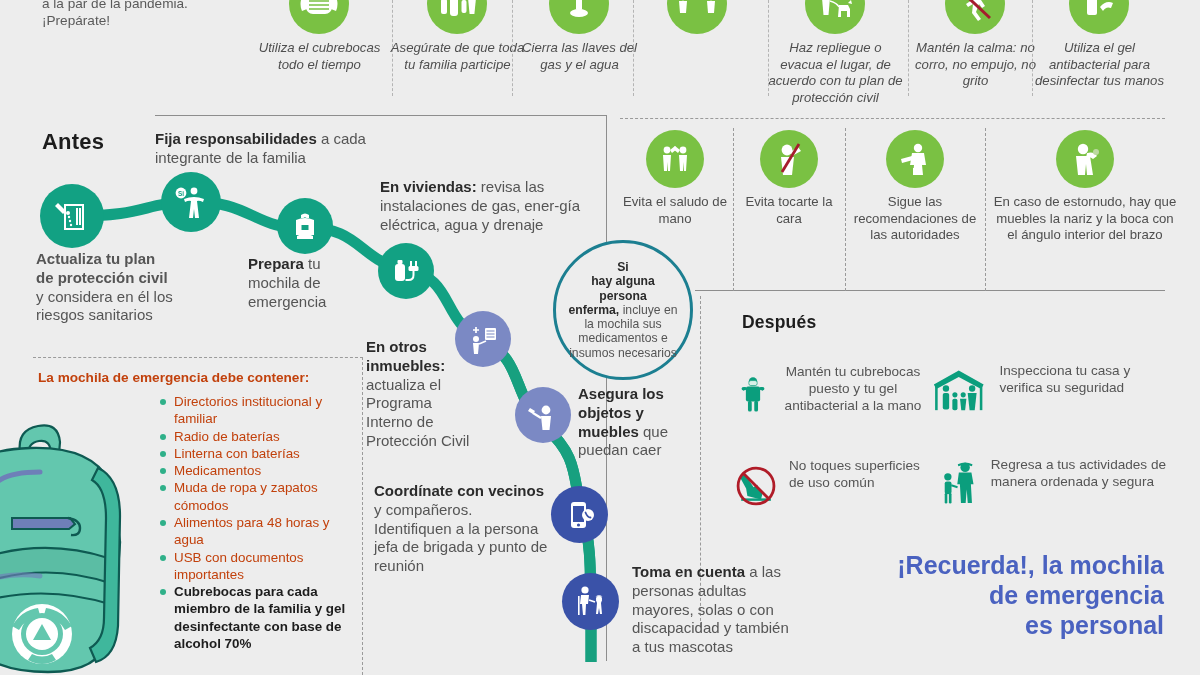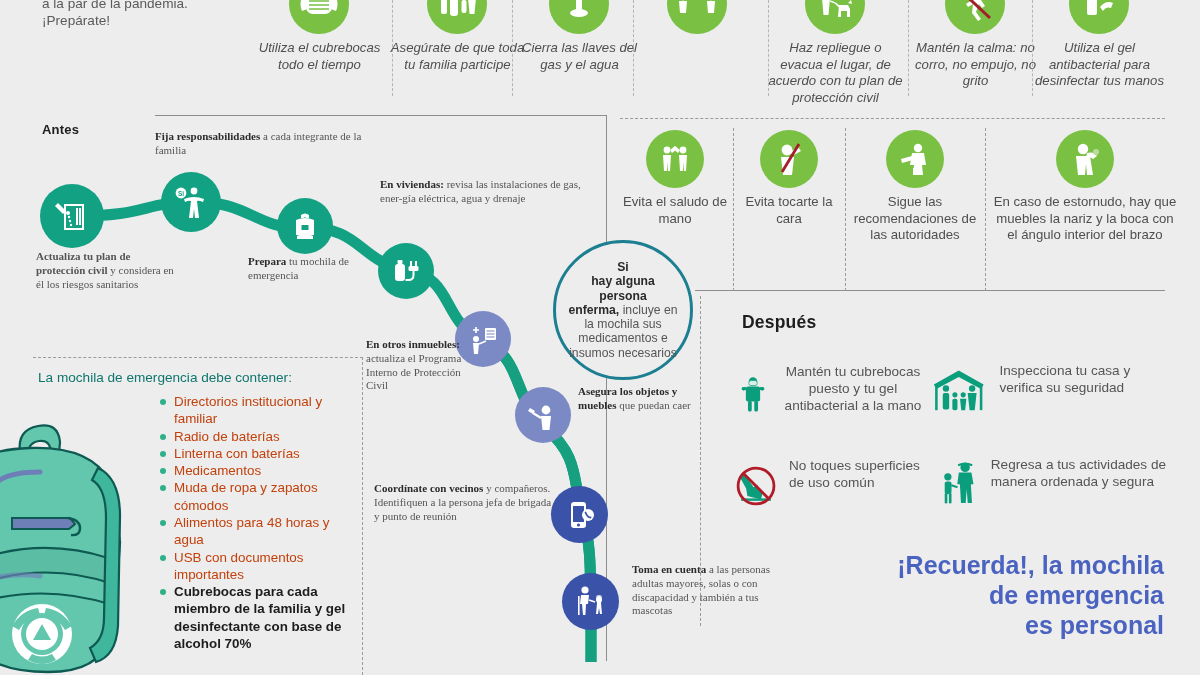--- a/index.html
+++ b/index.html
@@ -42,21 +42,21 @@
   .hline-dash  { position:absolute; border-top:1.6px dashed #9a9a9a; }
   .vline-solid { position:absolute; border-left:1.4px solid #8d8d8d; }
   .vline-dash  { position:absolute; border-left:1.6px dashed #9a9a9a; }
 
   
   #mochila-box {
     left:33px; top:357px; width:330px; height:318px;
     border-top:1.6px dashed #9b9b9b;
     border-right:1.6px dashed #9b9b9b;
   }
-  #mochila-title { left:38px; top:370px; width:300px; font-size:13.6px; font-weight:normal; color:#0f766e; }
+  #mochila-title { left:38px; top:370px; width:300px; font-size:13.6px; font-weight:bold; color:#c2410c; }
   #mochila-list { left:160px; top:393px; width:200px; font-size:13.4px; line-height:1.29; }
   #mochila-list li { list-style:none; position:relative; padding-left:14px; margin-bottom:0px; color:#c2410c; }
   #mochila-list li:before {
     content:""; position:absolute; left:0; top:6px;
     width:6px; height:6px; border-radius:50%; background:#2fb089;
   }
   #mochila-list li.strong { color:#1d1d1d; font-weight:bold; }
 
   
   #timeline { position:absolute; left:0; top:0; width:700px; height:675px; pointer-events:none; }
@@ -76,21 +76,21 @@
   
   .desp-item { position:absolute; display:flex; align-items:flex-start; }
   .desp-item .cap { font-size:13.6px; color:#555; line-height:1.25; }
 
   
   #recuerda {
     right:36px; top:550px; width:340px; text-align:right;
     font-size:25px; font-weight:bold; color:#4a62c0; line-height:1.2;
   }
   
-  .step-cap { position:absolute; font-size:11px; line-height:1.25; color:#555;font-family:Liberation Serif, serif; }
+  .step-cap { position:absolute; font-size:15px; line-height:1.25; color:#555; }
 </style>
 </head>
 <body>
 
 <div id="page">
 
   <div class="abs t" style="left:42px; top:-4px; width:230px; font-size:13.6px;">
     <div>a la par de la pandemia.</div>
     <div>¡Prepárate!</div>
   </div>
@@ -206,21 +206,21 @@
   <div class="hline-solid" style="left:155px; top:115px; width:452px;"></div>
   <div class="vline-solid" style="left:606px; top:115px; height:546px;"></div>
   <div class="hline-dash" style="left:620px; top:118px; width:545px;"></div>
   <div class="hline-solid" style="left:695px; top:290px; width:470px;"></div>
   <div class="vline-dash" style="left:700px; top:296px; height:330px;"></div>
 
   <div class="vline-dash" style="left:733px; top:128px; height:163px;"></div>
   <div class="vline-dash" style="left:845px; top:128px; height:163px;"></div>
   <div class="vline-dash" style="left:985px; top:128px; height:163px;"></div>
 
-  <div class="abs hdg" style="left:42px; top:122px; font-size:13px;">Antes</div>
+  <div class="abs hdg" style="left:42px; top:129px; font-size:22px;">Antes</div>
 
   <svg id="timeline">
     <path d="M72,216 C150,216 140,203 190,202 C250,200 255,230 305,228
              C360,226 360,262 406,270 C455,278 440,320 482,340
              C525,360 510,395 546,428 C580,458 572,480 583,516
              C592,548 590,580 591,606 L591,662" fill="none" stroke="#12a183" stroke-width="11"></path>
     <path d="M482,340 C525,360 510,395 546,428 C580,458 572,480 583,516
              C592,548 590,580 591,606 L591,662" fill="none" stroke="#17a07f" stroke-width="11"></path>
   </svg>
 

